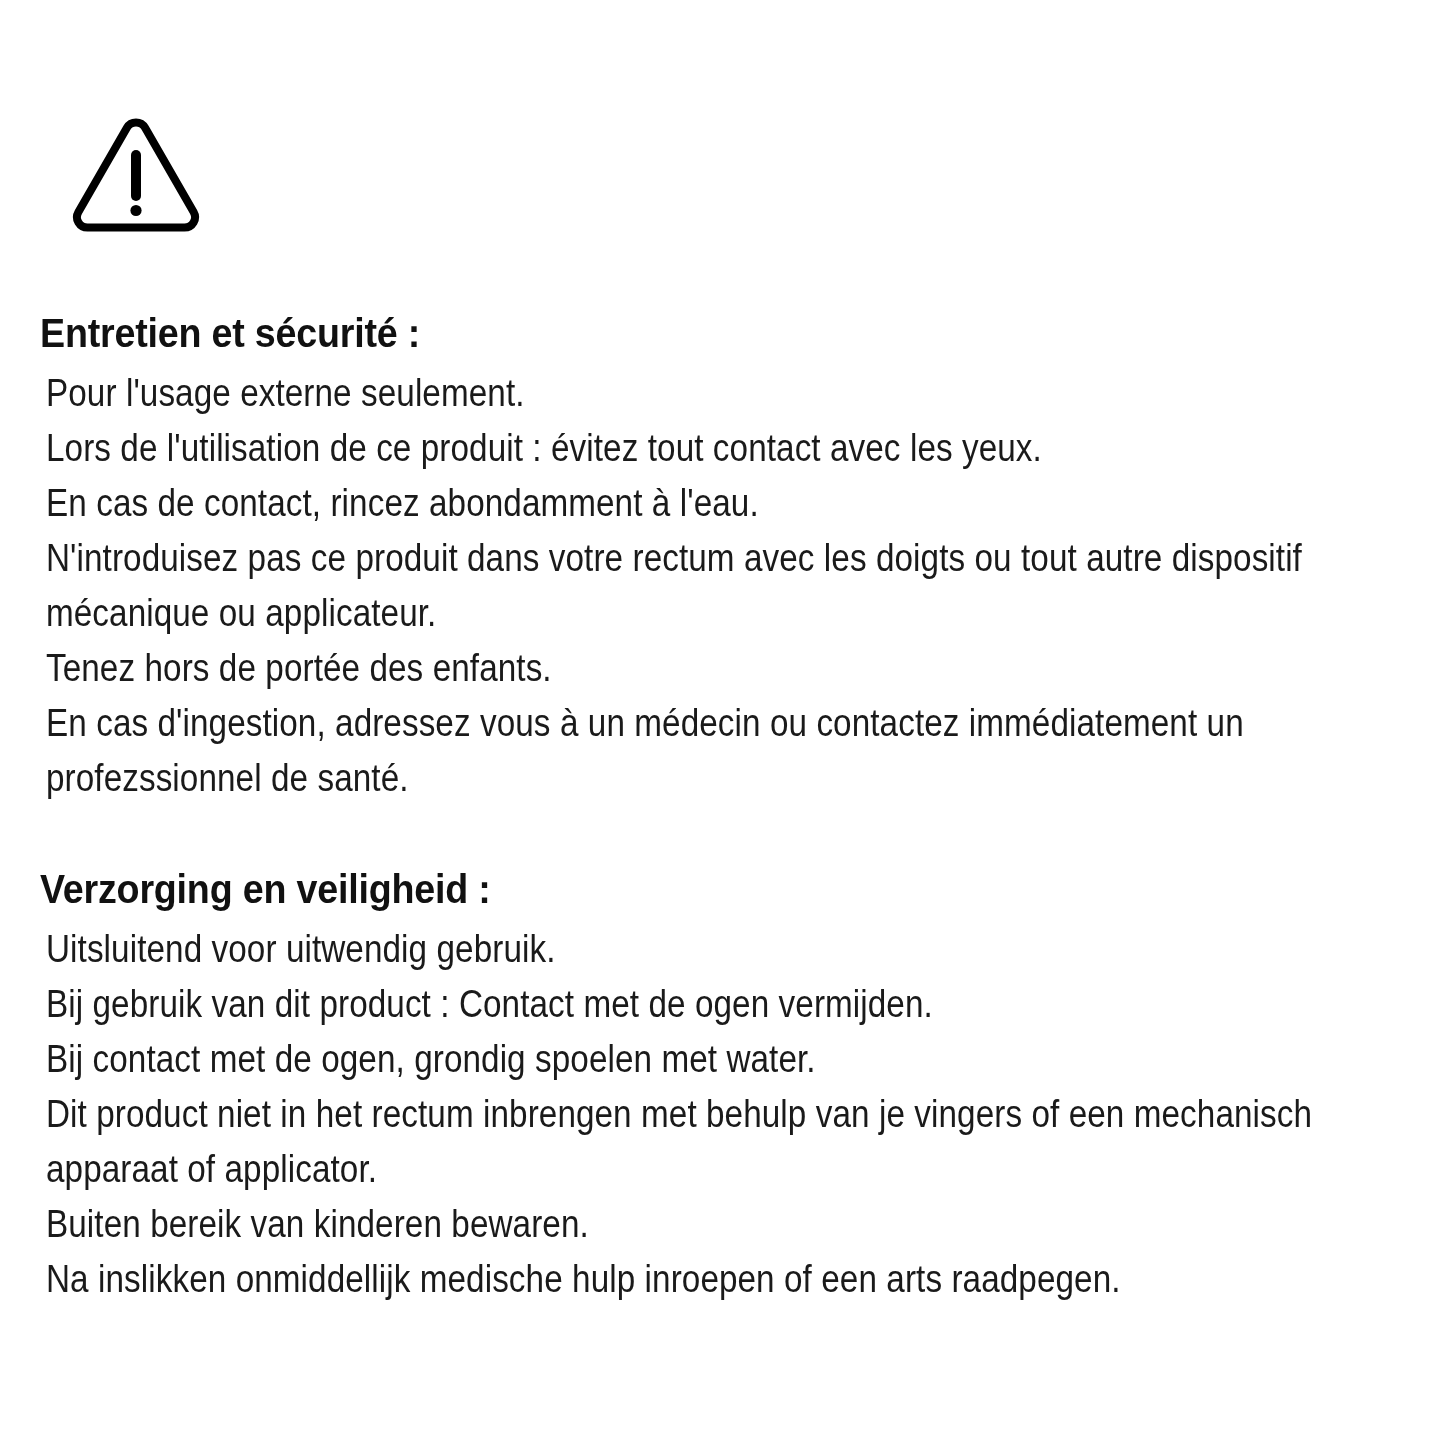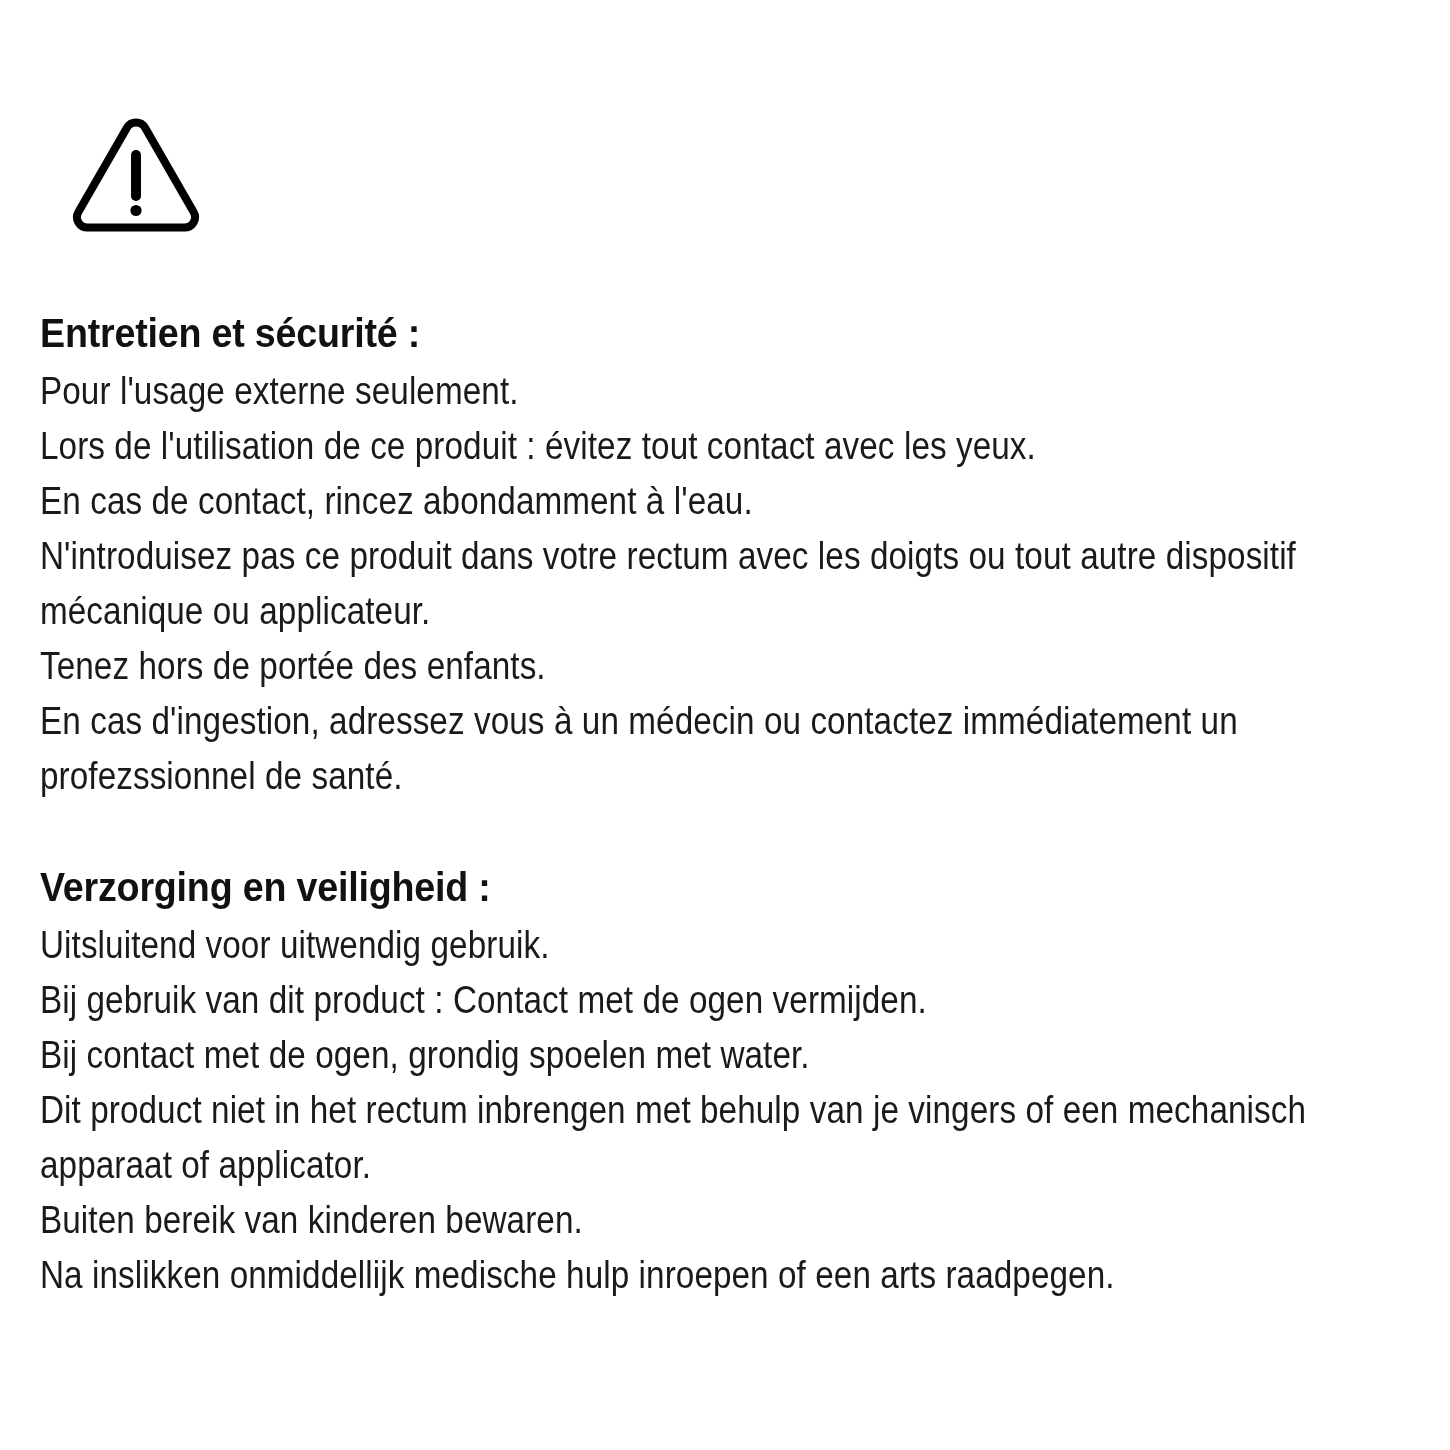--- a/index.html
+++ b/index.html
@@ -58,21 +58,21 @@
     line-height: 54px;
     letter-spacing: -0.2px;
     color: #111111;
     margin: 0 0 4px 0;
     transform: scaleX(0.94);
     transform-origin: left center;
     white-space: nowrap;
   }
 
   .body-lines {
-    margin: 0;
+    margin: 6px;
     padding: 0;
     list-style: none;
   }
 
   .body-line {
     font-family: "Liberation Sans", sans-serif;
     font-weight: 400;
     font-size: 38px;
     line-height: 55px;
     color: #1a1a1a;

